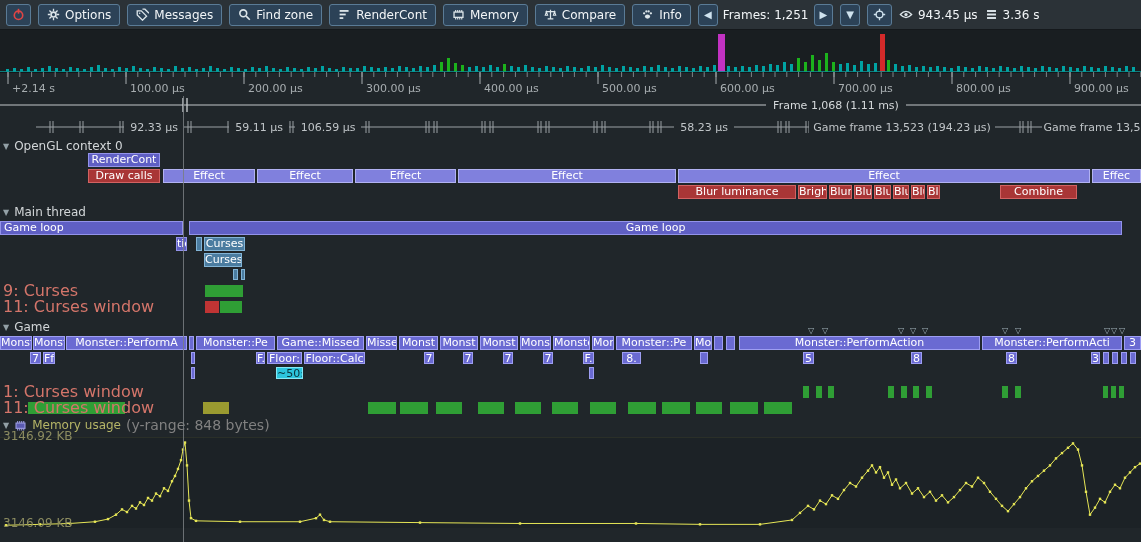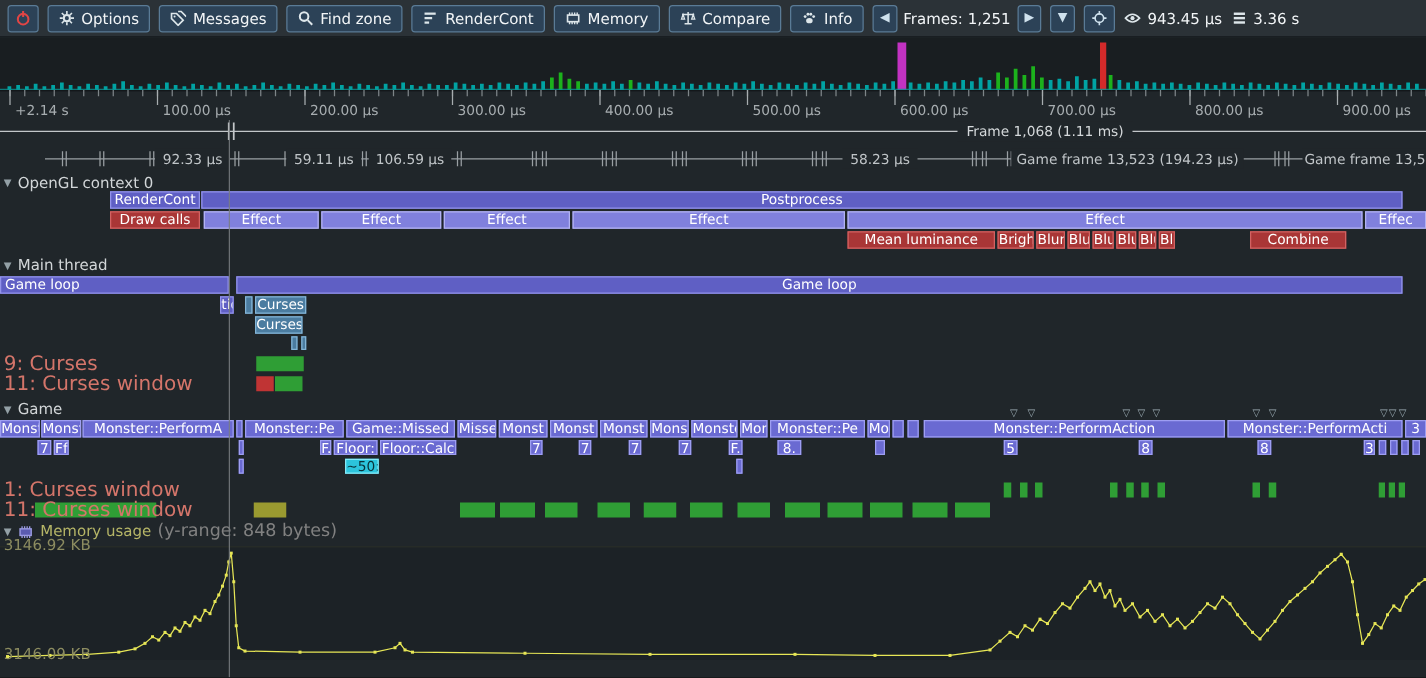--- a/index.html
+++ b/index.html
@@ -518,29 +518,28 @@
         <text x="1063" y="13" fill="#c0c5c8" font-size="11" text-anchor="middle">Game frame 13,525</text>
       </svg>
   </div>
 
   <div id="timeline">
       <div class="sec-header" style="top: 139px;">
         <span class="tri">▼</span>
         <span>OpenGL context 0</span>
       </div>
       <div class="zbar" style="left: 88px; top: 153px; width: 72px; height: 14px; background: rgb(95, 95, 196); border-color: rgb(147, 147, 234); color: rgb(255, 255, 255);">RenderCont</div>
-      <div class="zbar" style="left: 161px; top: 153px; width: 961px; height: 14px; background: rgb(95, 95, 196); border-color: rgb(147, 147, 234); color: rgb(255, 255, 255);">Postprocess</div>
       <div class="zbar" style="left: 88px; top: 169px; width: 72px; height: 14px; background: rgb(169, 54, 54); border-color: rgb(210, 98, 98); color: rgb(255, 255, 255);">Draw calls</div>
       <div class="zbar" style="left: 163px; top: 169px; width: 92px; height: 14px; background: rgb(128, 128, 221); border-color: rgb(178, 178, 242); color: rgb(255, 255, 255);">Effect</div>
       <div class="zbar" style="left: 257px; top: 169px; width: 96px; height: 14px; background: rgb(128, 128, 221); border-color: rgb(178, 178, 242); color: rgb(255, 255, 255);">Effect</div>
       <div class="zbar" style="left: 355px; top: 169px; width: 101px; height: 14px; background: rgb(128, 128, 221); border-color: rgb(178, 178, 242); color: rgb(255, 255, 255);">Effect</div>
       <div class="zbar" style="left: 458px; top: 169px; width: 218px; height: 14px; background: rgb(128, 128, 221); border-color: rgb(178, 178, 242); color: rgb(255, 255, 255);">Effect</div>
       <div class="zbar" style="left: 678px; top: 169px; width: 412px; height: 14px; background: rgb(128, 128, 221); border-color: rgb(178, 178, 242); color: rgb(255, 255, 255);">Effect</div>
       <div class="zbar" style="left: 1092px; top: 169px; width: 49px; height: 14px; background: rgb(128, 128, 221); border-color: rgb(178, 178, 242); color: rgb(255, 255, 255);">Effec</div>
-      <div class="zbar" style="left: 678px; top: 185px; width: 118px; height: 14px; background: rgb(169, 54, 54); border-color: rgb(210, 98, 98); color: rgb(255, 255, 255);">Mean luminance</div>
+      <div class="zbar" style="left: 678px; top: 185px; width: 118px; height: 14px; background: rgb(169, 54, 54); border-color: rgb(210, 98, 98); color: rgb(255, 255, 255);">Blur luminance</div>
       <div class="zbar" style="left: 798px; top: 185px; width: 29px; height: 14px; background: rgb(169, 54, 54); border-color: rgb(210, 98, 98); color: rgb(255, 255, 255);">Brigh</div>
       <div class="zbar" style="left: 829px; top: 185px; width: 23px; height: 14px; background: rgb(169, 54, 54); border-color: rgb(210, 98, 98); color: rgb(255, 255, 255);">Blur</div>
       <div class="zbar" style="left: 854px; top: 185px; width: 18px; height: 14px; background: rgb(169, 54, 54); border-color: rgb(210, 98, 98); color: rgb(255, 255, 255);">Blur</div>
       <div class="zbar" style="left: 874px; top: 185px; width: 17px; height: 14px; background: rgb(169, 54, 54); border-color: rgb(210, 98, 98); color: rgb(255, 255, 255);">Blur</div>
       <div class="zbar" style="left: 893px; top: 185px; width: 16px; height: 14px; background: rgb(169, 54, 54); border-color: rgb(210, 98, 98); color: rgb(255, 255, 255);">Blur</div>
       <div class="zbar" style="left: 911px; top: 185px; width: 14px; height: 14px; background: rgb(169, 54, 54); border-color: rgb(210, 98, 98); color: rgb(255, 255, 255);">Blur</div>
       <div class="zbar" style="left: 927px; top: 185px; width: 13px; height: 14px; background: rgb(169, 54, 54); border-color: rgb(210, 98, 98); color: rgb(255, 255, 255);">Blur</div>
       <div class="zbar" style="left: 1000px; top: 185px; width: 77px; height: 14px; background: rgb(169, 54, 54); border-color: rgb(210, 98, 98); color: rgb(255, 255, 255);">Combine</div>
       <div class="sec-header" style="top: 205px;">
         <span class="tri">▼</span>

